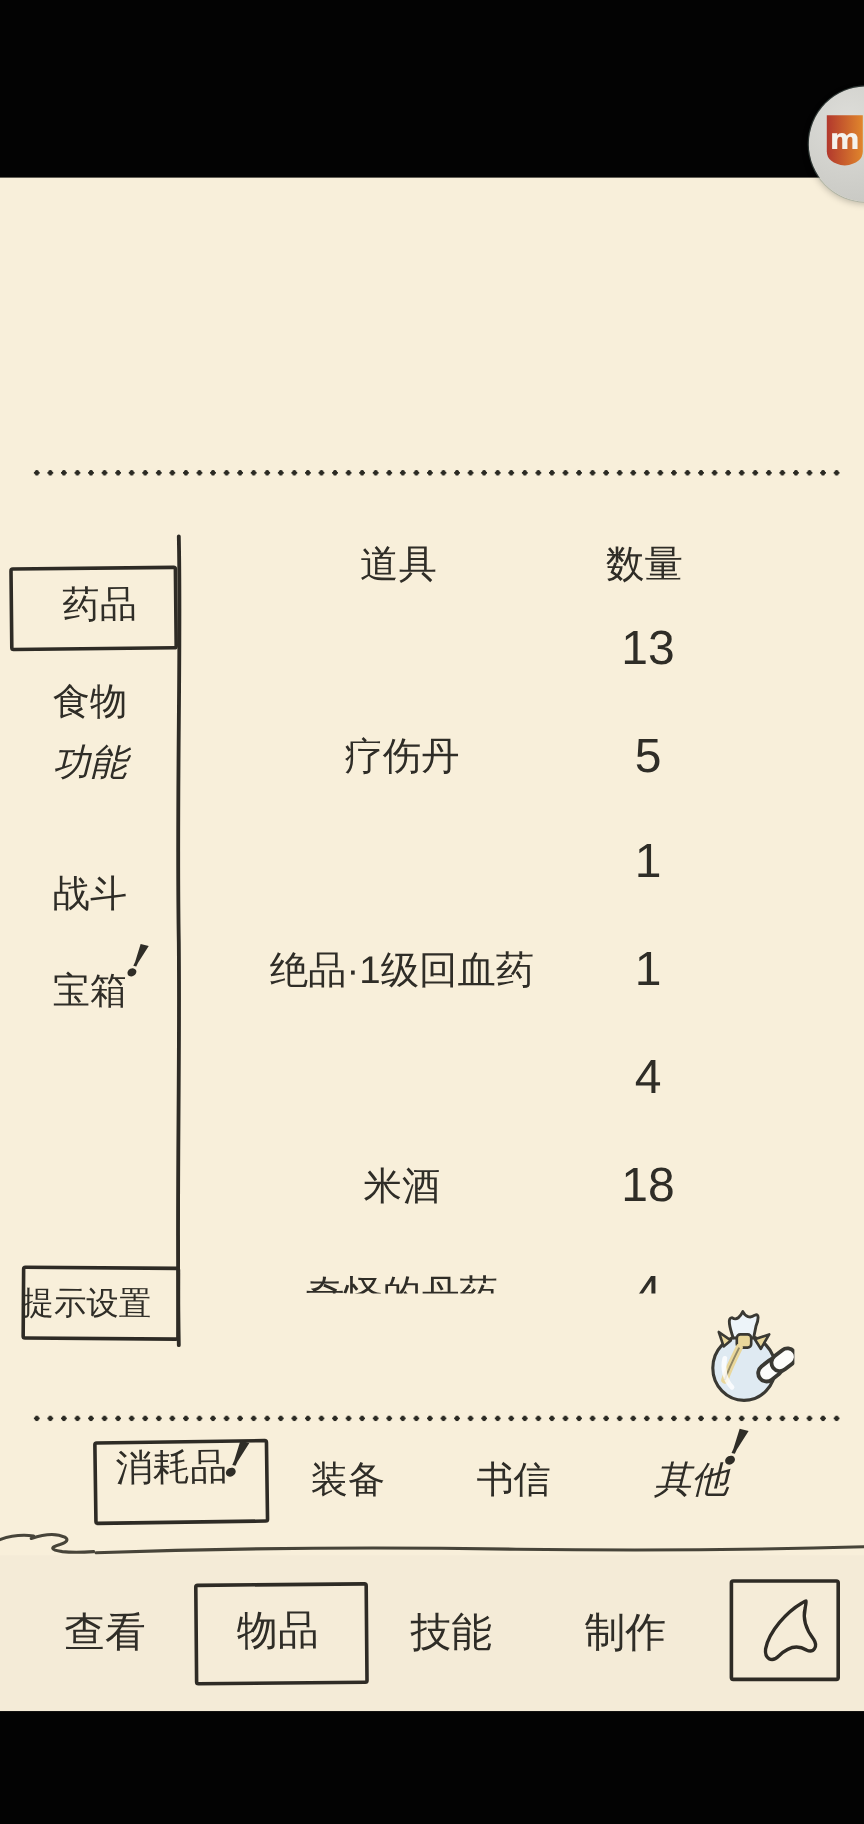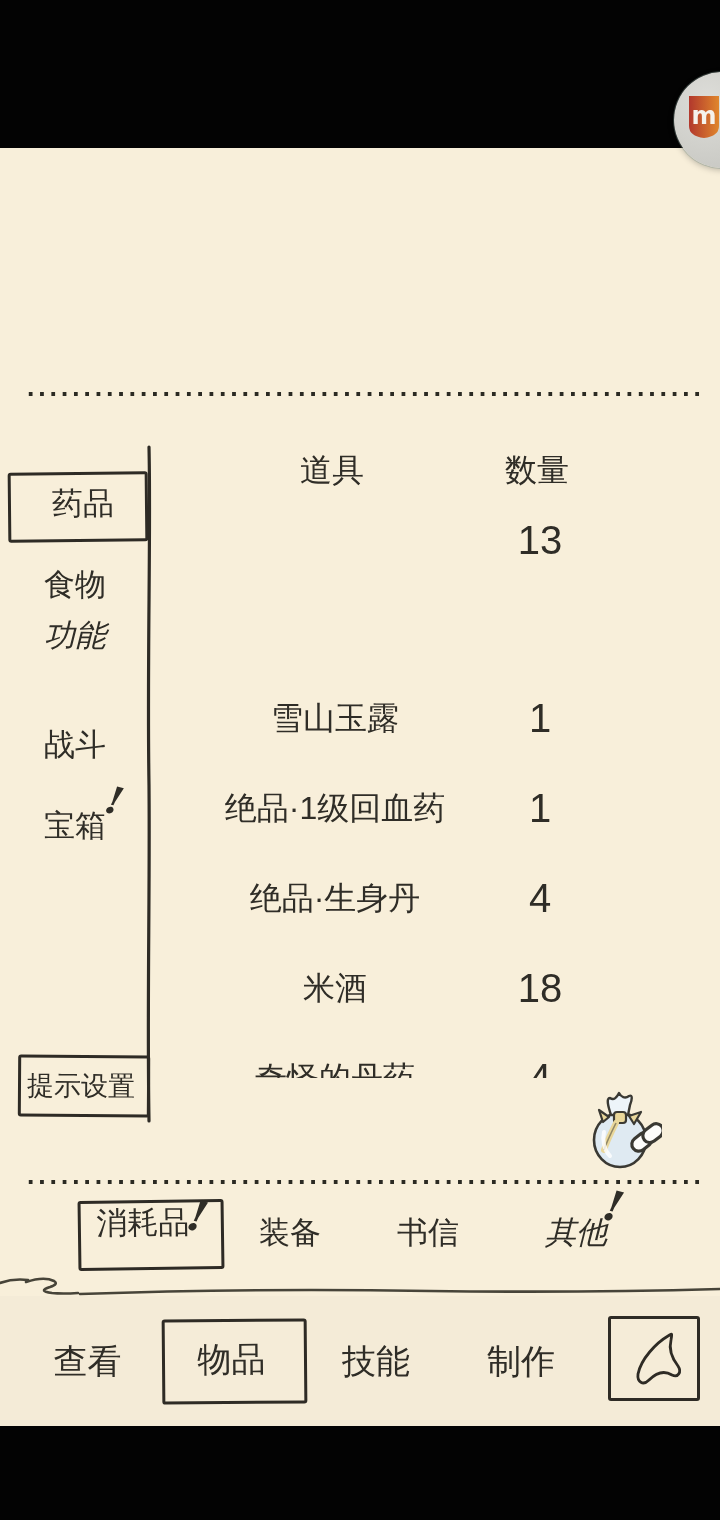--- a/index.html
+++ b/index.html
@@ -31,21 +31,21 @@
   .col-head{top:424px;height:40px;line-height:40px;font-size:32px;text-align:center;margin-top:26px;}
   .head-item{left:252px;width:160px;}
   .head-qty{left:457px;width:160px;}
   
   .v-divider{left:144px;top:445px;}
   .cat-label{left:0;width:150px;height:44px;line-height:44px;text-align:center;font-size:31px;}
   .sketch-box{border:3px solid #2e2b25;border-radius:3px;background:transparent;}
   .cat-box{left:8px;top:472px;width:134px;height:64px;transform:rotate(-0.6deg);}
   .cat-box .cat-label{left:-3px;top:7px;}
   .settings-box{left:18px;top:1055px;width:126px;height:56px;transform:rotate(0.4deg);}
-  .settings-label{left:-3px;top:10px;width:126px;height:36px;line-height:36px;text-align:center;font-size:27px;}
+  .settings-label{left:-3px;top:10px;width:126px;height:36px;line-height:36px;text-align:left;font-size:27px;}
   .bang{font-family:"DejaVu Serif","Liberation Serif",serif;font-style:italic;font-weight:bold;
     font-size:42px;line-height:1;transform:rotate(14deg);}
   .bang-chest{left:106px;top:782px;font-size:38px;}
   
   .list-wrap{left:150px;top:498px;width:470px;height:580px;overflow:hidden;}
   .row{position:absolute;left:0;width:470px;height:44px;}
   .row .iname{position:absolute;left:0;width:370px;height:44px;line-height:44px;text-align:center;font-size:32px;}
   .row .iqty{position:absolute;left:320px;width:140px;height:44px;line-height:44px;text-align:center;font-size:40px;}
   
   .bag{left:586px;top:1088px;}
@@ -98,30 +98,32 @@
 <div class="abs bang bang-chest">!</div>
 
 <div class="abs sketch-box settings-box">
   <div class="abs settings-label">提示设置</div>
 </div>
 
 <div class="abs list-wrap">
   <div class="row" style="top:20px;">
     <span class="iqty">13</span>
   </div>
+  <div class="row" style="top:110px;">
+    <span class="iname">疗伤丹</span>
+    <span class="iqty">5</span>
+  </div>
   <div class="row" style="top:198px;">
-    <span class="iname">雪山玉露</span>
     <span class="iqty">1</span>
   </div>
   <div class="row" style="top:288px;">
     <span class="iname">绝品·1级回血药</span>
     <span class="iqty">1</span>
   </div>
   <div class="row" style="top:378px;">
-    <span class="iname">绝品·生身丹</span>
     <span class="iqty">4</span>
   </div>
   <div class="row" style="top:468px;">
     <span class="iname">米酒</span>
     <span class="iqty">18</span>
   </div>
   <div class="row" style="top:558px;">
     <span class="iname">奇怪的丹药</span>
     <span class="iqty">4</span>
   </div>

